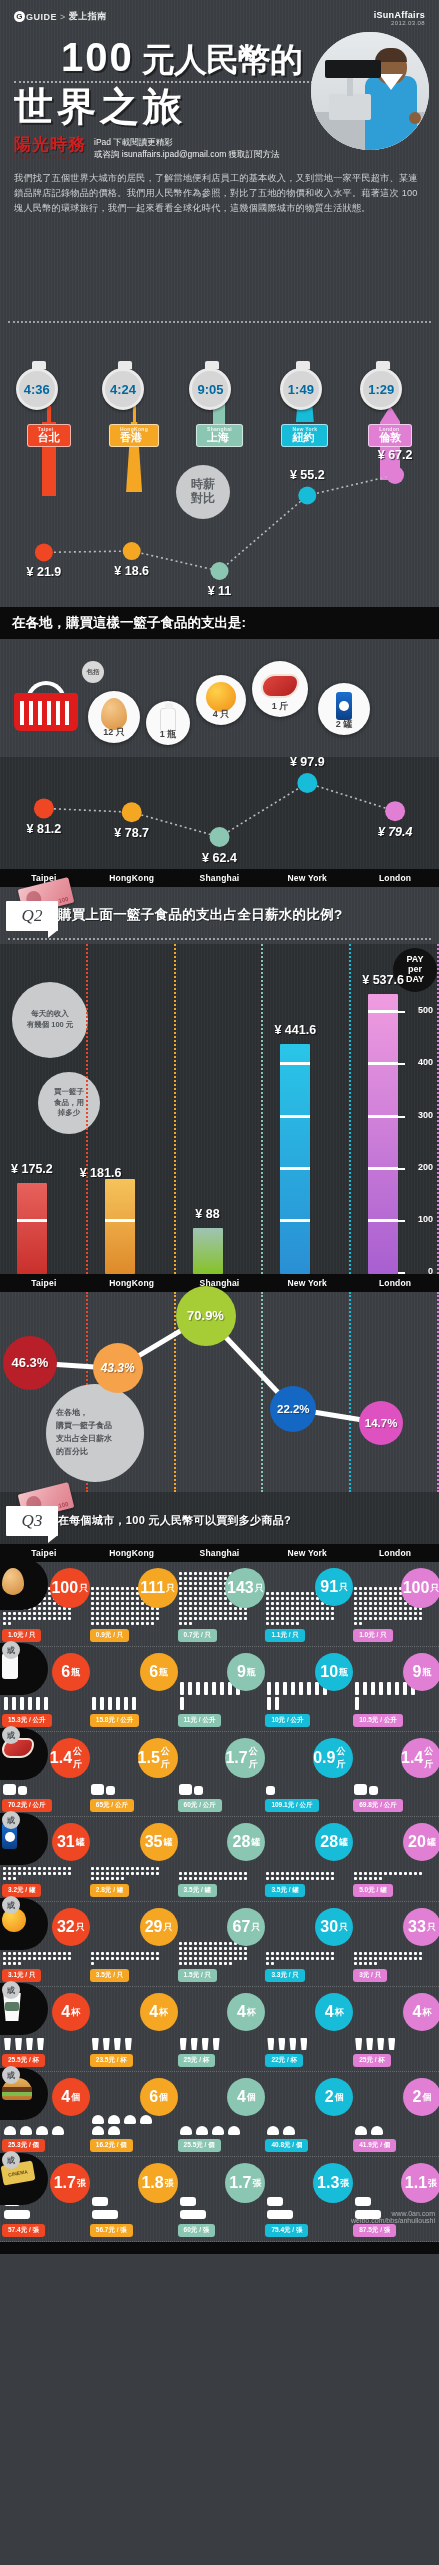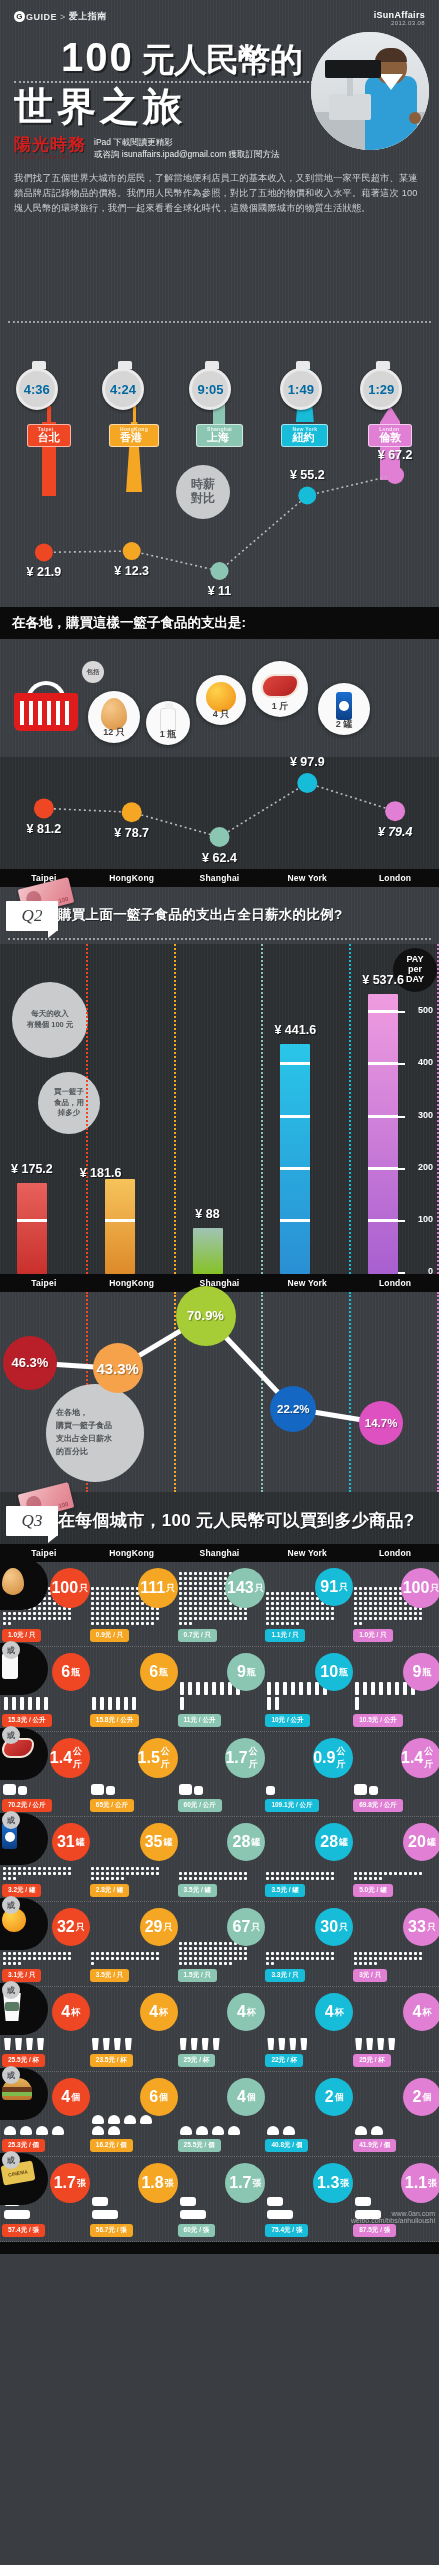--- a/index.html
+++ b/index.html
@@ -367,21 +367,21 @@
           <circle cx="307.29999999999995" cy="48.49822064056939" r="9" fill="#17bcd8"></circle>
           <circle cx="395.09999999999997" cy="28" r="9" fill="#e07fd4"></circle>
         </svg>
       <div class="compare-bubble">
         <div>
           <div>時薪</div>
           <div>對比</div>
         </div>
       </div>
     <div class="valtxt" style="left: 13.9px; width: 60px; text-align: center; top: 118.381px;">¥ 21.9</div>
-        <div class="valtxt" style="left: 101.7px; width: 60px; text-align: center; top: 117.014px;">¥ 12.3</div>
+        <div class="valtxt" style="left: 101.7px; width: 60px; text-align: center; top: 117.014px;">¥ 18.6</div>
         <div class="valtxt" style="left: 189.5px; width: 60px; text-align: center; top: 137px;">¥ 11</div>
         <div class="valtxt" style="left: 277.3px; width: 60px; text-align: center; top: 21.4982px;">¥ 55.2</div>
         <div class="valtxt" style="left: 365.1px; width: 60px; text-align: center; top: 1px;">¥ 67.2</div>
       </div>
   </div>
 
   <div class="strip">在各地，購買這樣一籃子食品的支出是:</div>
 
   <div class="basketrow tex">
     <div class="basket">
@@ -554,33 +554,33 @@
         <div>支出占全日薪水</div>
         <div>的百分比</div>
       </div>
     </div>
   <div class="vline" style="left: 85.8px; border-color: rgb(239, 70, 35); z-index: 0;"></div>
       <div class="vline" style="left: 173.6px; border-color: rgb(245, 166, 35); z-index: 0;"></div>
       <div class="vline" style="left: 261.4px; border-color: rgb(139, 198, 178); z-index: 0;"></div>
       <div class="vline" style="left: 349.2px; border-color: rgb(23, 188, 216); z-index: 0;"></div>
       <div class="vline" style="left: 437px; border-color: rgb(224, 127, 212); z-index: 0;"></div>
       <div class="pctbub" style="left: 2.9px; top: 43.7508px; width: 54px; height: 54px; background: rgb(184, 31, 40); font-size: 13px;">46.3%</div>
-      <div class="pctbub" style="left: 92.7px; top: 51.4738px; width: 50px; height: 50px; background: rgb(245, 162, 74); font-size: 15px;">43.3%</div>
+      <div class="pctbub" style="left: 92.7px; top: 51.4738px; width: 50px; height: 50px; background: rgb(245, 162, 74); font-size: 12px; font-style: italic;">43.3%</div>
       <div class="pctbub" style="left: 175.5px; top: -6.17846px; width: 60px; height: 60px; background: rgb(166, 205, 54); font-size: 13px;">70.9%</div>
       <div class="pctbub" style="left: 270.3px; top: 93.7262px; width: 46px; height: 46px; background: rgb(21, 103, 196); font-size: 11.5px;">22.2%</div>
       <div class="pctbub" style="left: 359.1px; top: 109.034px; width: 44px; height: 44px; background: rgb(221, 82, 192); font-size: 11.5px;">14.7%</div>
     </div>
 
   <div class="qband tex-dark">
     <div class="qrow">
       <div class="qbadge">
         <div class="bill"></div>
         <div class="tag">Q3</div>
       </div>
-      <div class="qtitle" style="font-size:17px">在每個城市，100 元人民幣可以買到多少商品?</div>
+      <div class="qtitle" style="font-size:11px">在每個城市，100 元人民幣可以買到多少商品?</div>
     </div>
   </div>
 
   <div class="citystrip">
     <div>Taipei</div>
     <div>HongKong</div>
     <div>Shanghai</div>
     <div>New York</div>
     <div>London</div>
   </div>

